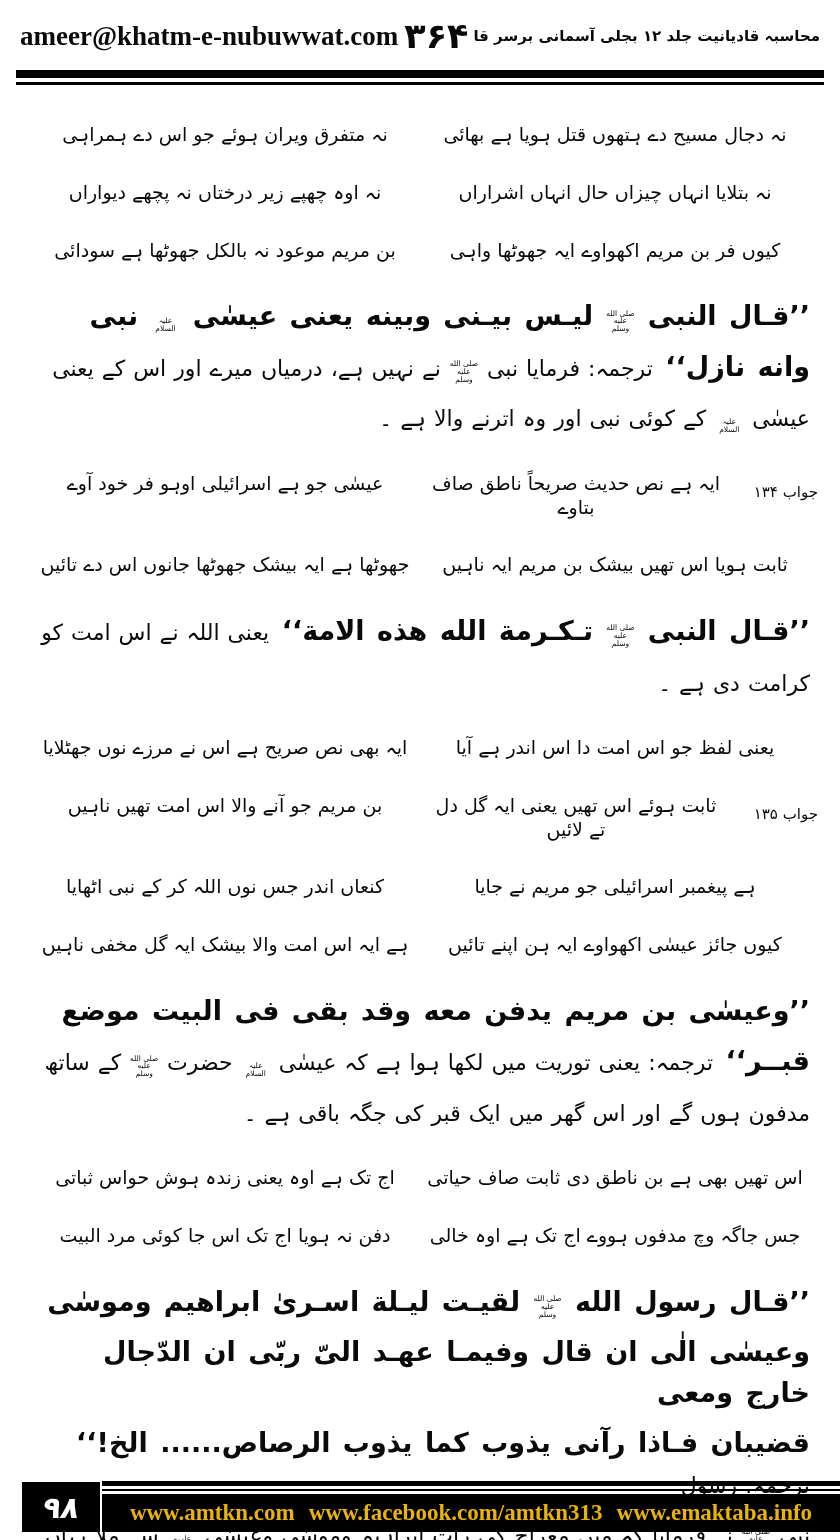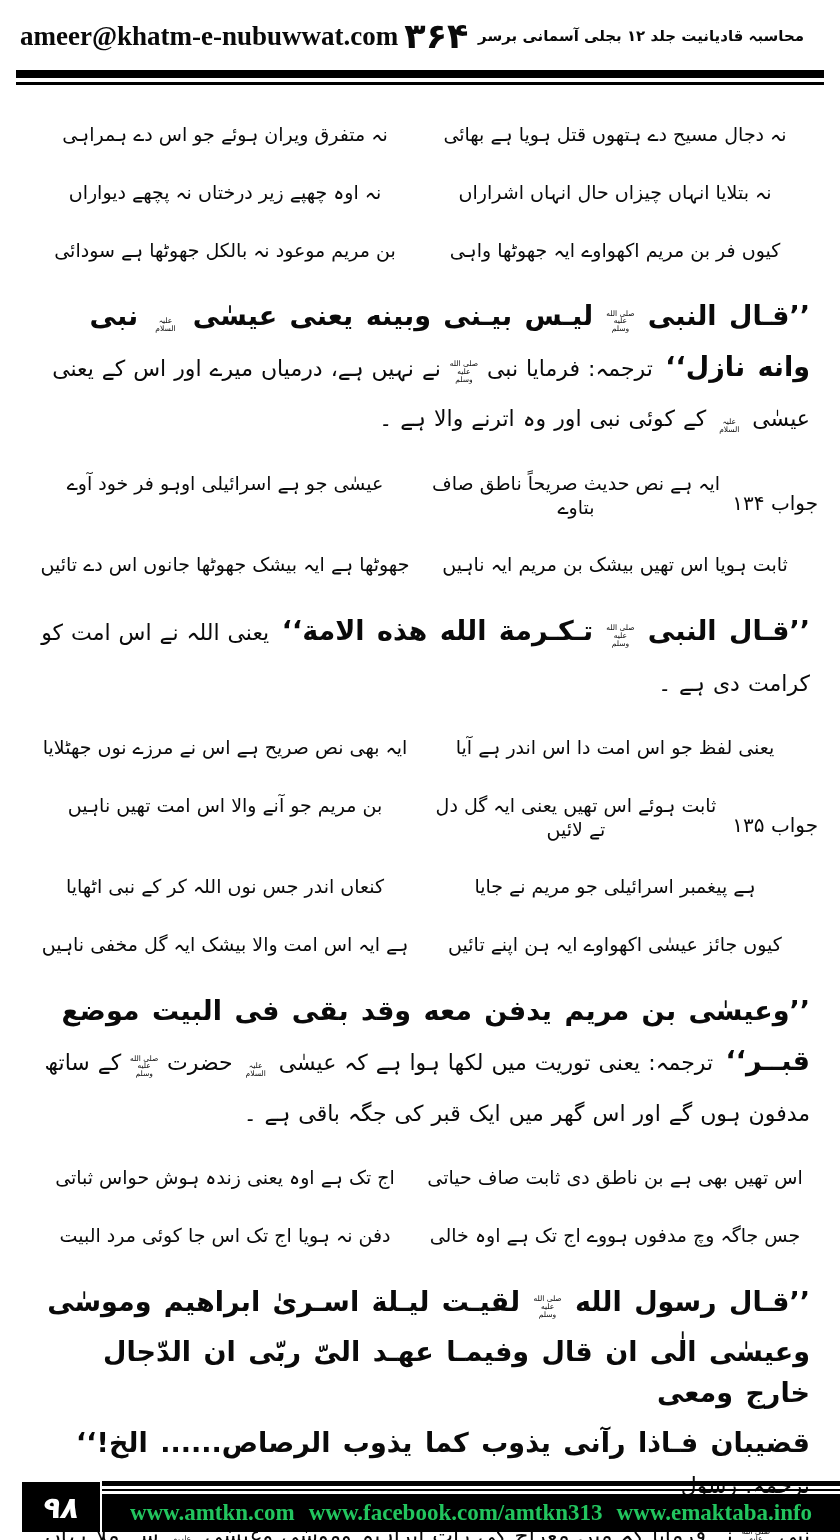--- a/index.html
+++ b/index.html
@@ -5,21 +5,21 @@
   html,body{margin:0;padding:0;}
   body{
     width:840px;height:1540px;background:#ffffff;color:#0a0a0a;
     font-family:"DejaVu Sans",sans-serif;overflow:hidden;position:relative;
   }
   .page{position:relative;width:840px;height:1540px;}
 
   
   .header{
     display:flex;justify-content:space-between;align-items:center;
-    padding:12px 36px 0 20px;height:48px;
+    padding:12px 20px 0 20px;height:48px;
   }
   .email{
     font-family:"Liberation Serif",serif;font-weight:bold;font-size:27px;
     white-space:nowrap;
   }
   .pnum-top{
     font-size:35px;font-weight:bold;line-height:1;padding:0 6px;
   }
   .book-title{
     direction:rtl;font-size:15px;font-weight:bold;white-space:nowrap;
@@ -33,21 +33,21 @@
 
   .vrow{
     position:relative;display:flex;flex-direction:row-reverse;
     margin:34px 0;font-size:19px;
   }
   .hemi{
     width:50%;text-align:center;direction:rtl;line-height:1.25;
     box-sizing:border-box;padding:0 6px;
   }
   .vlabel{
-    position:absolute;right:-8px;top:19px;font-size:20px;direction:rtl;
+    position:absolute;right:-8px;top:11px;font-size:15px;direction:rtl;
     white-space:nowrap;
     margin-left:48px;
   }
   .has-label .hemi-r{padding-right:84px;}
 
   .quote{direction:rtl;text-align:right;margin:8px 0;}
   .quote p{margin:10px 0;line-height:1.5;font-size:27px;font-weight:bold;word-spacing:3px;}
   .ur{font-size:22px;font-weight:normal;word-spacing:1px;}
   .hon{
     display:inline-block;width:30px;font-size:7.5px;line-height:1.05;
@@ -63,21 +63,21 @@
   }
   .fbox span{font-size:30px;font-weight:bold;transform:skewX(-12deg);}
   .fbar-wrap{margin-left:102px;}
   .frule {border-top:5px solid #000;margin:0 0 3px 0;}
   .frule2{border-top:2px solid #000;margin:0 0 3px 0;}
   .fbar{
     background:#000;height:38px;display:flex;align-items:center;
     justify-content:center;gap:14px;
   }
   .fbar span{
-    color:#22c55e;font-family:"Liberation Serif",serif;font-weight:bold;
+    color:#eab308;font-family:"Liberation Serif",serif;font-weight:bold;
     font-size:23px;white-space:nowrap;
   }
 </style>
 </head>
 <body>
 
 <div class="page">
 
   <div class="header">
     <span class="email">ameer@khatm-e-nubuwwat.com</span>

